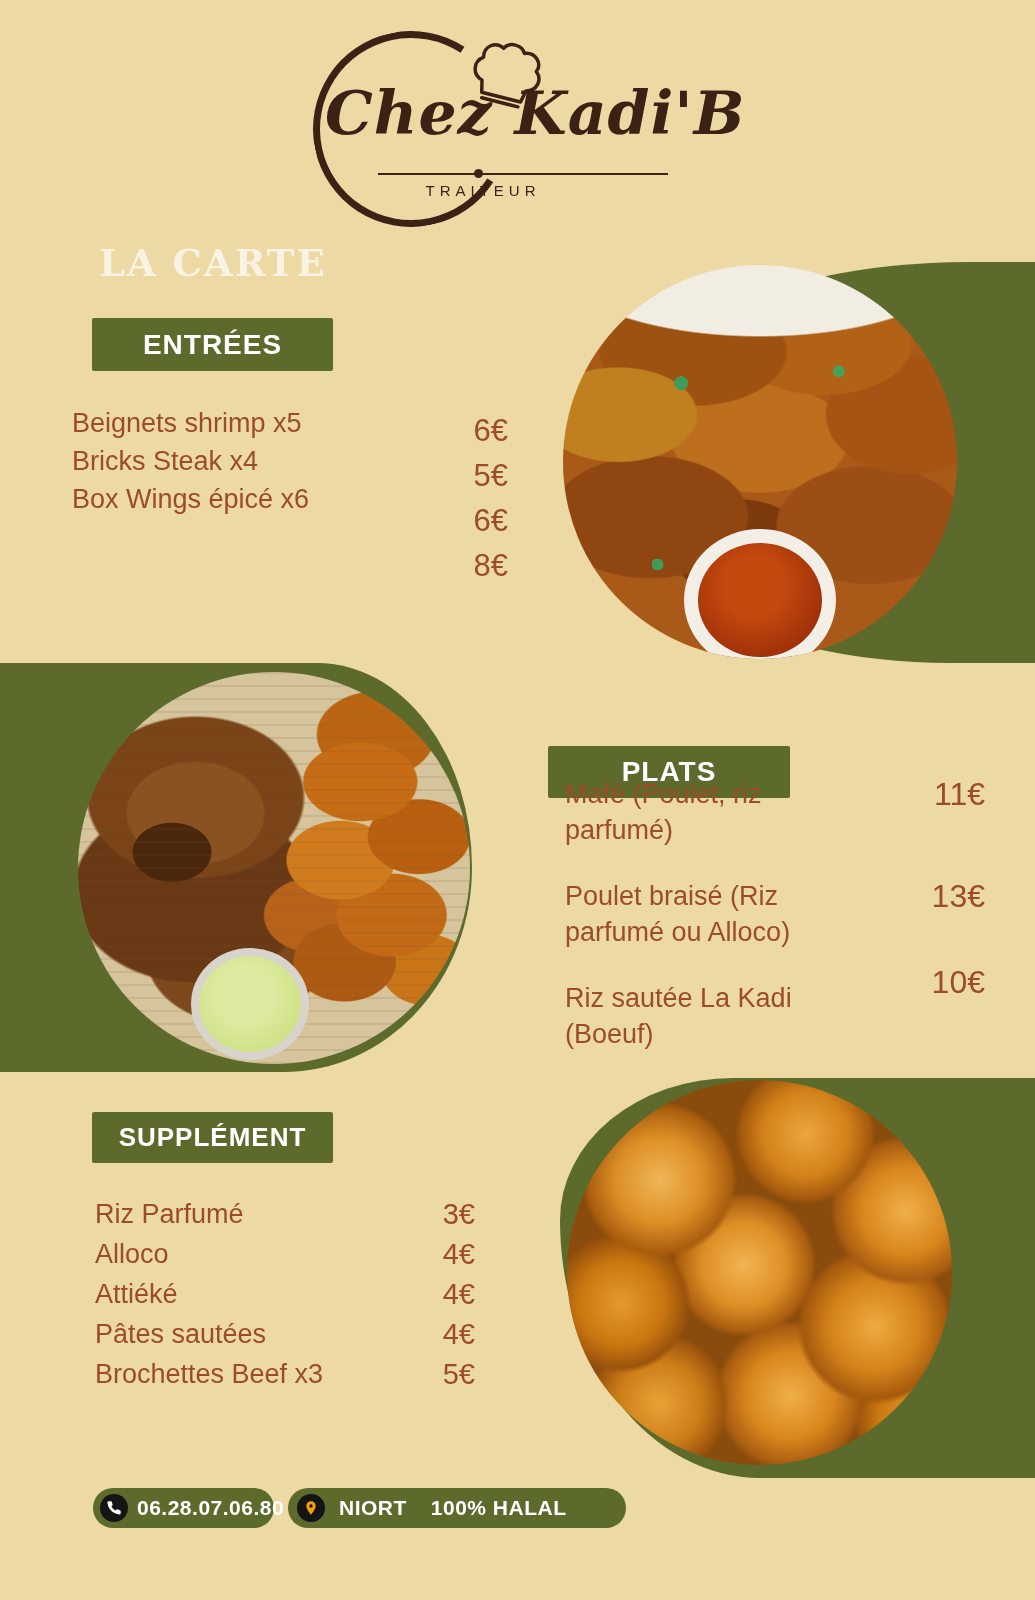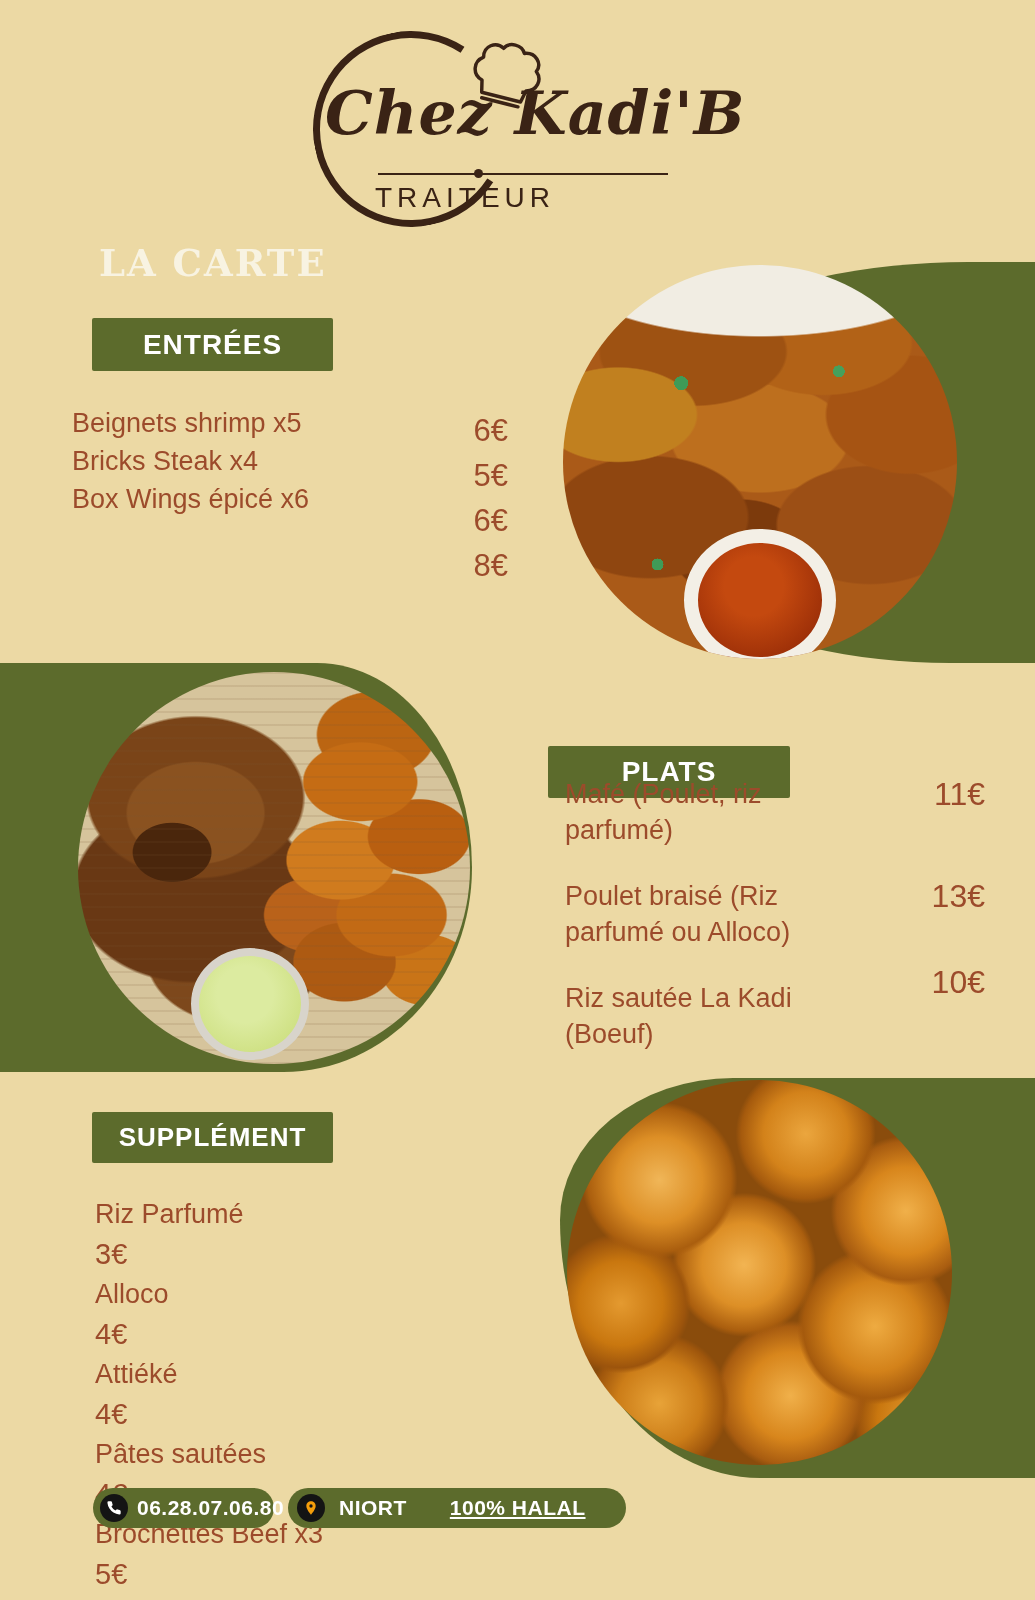--- a/index.html
+++ b/index.html
@@ -12,40 +12,40 @@
   *{margin:0;padding:0;box-sizing:border-box;}
   body{background:#888;font-family:"Liberation Sans",sans-serif;}
   .page{position:relative;width:1035px;height:1600px;background:var(--bg);overflow:hidden;margin:0 auto;padding-left:12px;}
 
   
   .logo-arc{position:absolute;left:313px;top:31px;width:196px;height:196px;border:7px solid var(--logo);border-right-color:transparent;border-radius:50%;transform:rotate(-12deg);}
   .logo-name{position:absolute;left:325px;top:78px;width:360px;color:var(--logo);font-family:"DejaVu Serif",serif;font-style:italic;font-weight:bold;font-size:60px;letter-spacing:1px;white-space:nowrap;}
   .chef-hat{position:absolute;left:458px;top:40px;width:92px;height:80px;transform:rotate(14deg);}
   .logo-line{position:absolute;left:378px;top:173px;width:290px;height:2px;background:var(--logo);}
   .logo-dot{position:absolute;left:474px;top:169px;width:9px;height:9px;border-radius:50%;background:var(--logo);}
-  .logo-tagline{position:absolute;left:315px;top:182px;width:300px;text-align:center;color:var(--logo);font-size:28px;letter-spacing:5px;font-weight:500;}
+  .logo-tagline{position:absolute;left:333px;top:182px;width:300px;text-align:center;color:var(--logo);font-size:15px;letter-spacing:5px;font-weight:500;}
 
   
   .page-title{position:absolute;left:99px;top:241px;color:var(--cream);font-family:"DejaVu Serif",serif;font-weight:bold;font-size:37px;letter-spacing:2px;}
   .pill{position:absolute;background:var(--green);border-radius:2px;color:#fff;font-weight:bold;display:flex;align-items:center;justify-content:center;letter-spacing:1px;}
   .pill-entrees{left:92px;top:318px;width:241px;height:53px;font-size:28px;}
   .pill-plats{left:548px;top:746px;width:242px;height:52px;font-size:28px;}
   .pill-supplement{left:92px;top:1112px;width:241px;height:51px;font-size:26px;}
 
   
   .entrees-names{position:absolute;left:72px;top:404px;width:290px;color:var(--brown);font-size:27px;line-height:38px;}
   .entrees-prices{position:absolute;left:438px;top:408px;width:70px;color:var(--brown);font-size:31px;line-height:45px;text-align:right;}
 
   .plats-rows{position:absolute;left:565px;top:776px;width:420px;display:flex;flex-direction:column;gap:30px;}
   .plats-row{display:flex;justify-content:space-between;align-items:flex-start;}
   .plats-row .item-name{width:258px;color:var(--brown);font-size:27px;line-height:36px;}
   .plats-row .item-price{color:var(--brown);font-size:32px;line-height:36px;}
 
   .suppl-rows{position:absolute;left:95px;top:1194px;width:380px;}
-  .suppl-row{display:flex;justify-content:space-between;color:var(--brown);font-size:27px;line-height:40px;flex-direction:column;}
+  .suppl-row{display:flex;justify-content:space-between;color:var(--brown);font-size:27px;line-height:40px;}
   .suppl-row .item-price{font-size:29px;}
 
   
   .blob{position:absolute;background:var(--green);}
   .blob-a{left:585px;top:262px;width:450px;height:401px;border-radius:383px 0 0 365px / 198px 0 0 203px;}
   .blob-b{left:0;top:663px;width:472px;height:409px;border-radius:0 155px 189px 0 / 0 205px 205px 0;}
   .blob-c{left:560px;top:1078px;width:475px;height:400px;border-radius:173px 0 0 200px / 142px 0 0 258px;}
 
   
   .photo{position:absolute;border-radius:50%;overflow:hidden;}
@@ -92,21 +92,21 @@
     radial-gradient(circle 75px at 58% 82%, #f0b04a 0%, #d8861c 58%, #a85c10 92%, rgba(168,92,16,0) 100%),
     radial-gradient(circle 60px at 90% 88%, #e49a30 0%, #c9770f 60%, #9c540c 92%, rgba(156,84,12,0) 100%);}
 
   
   .footer-pill{position:absolute;top:1488px;height:40px;background:var(--green);border-radius:21px;display:flex;align-items:center;color:#fff;font-weight:bold;font-size:21px;letter-spacing:0.5px;}
   .footer-pill-phone{left:93px;width:181px;padding-left:7px;}
   .footer-pill-location{left:288px;width:338px;padding-left:9px;}
   .icon-disc{width:28px;height:28px;border-radius:50%;background:#141414;display:flex;align-items:center;justify-content:center;flex:0 0 auto;}
   .footer-pill-phone .icon-disc{margin-right:9px;}
   .footer-pill-location .label-niort{margin-left:14px;}
-  .footer-pill-location .label-halal{margin-left:43px;text-decoration:underline;}
+  .footer-pill-location .label-halal{margin-left:24px;}
 </style>
 </head>
 <body>
 
 <div class="page">
 
   <div class="logo-arc"></div>
   <div class="chef-hat">
     <svg viewBox="0 0 60 60" width="92" height="80">
       <path d="M14 34 C6 32 4 22 11 17 C9 9 17 3 24 7 C27 1 37 1 40 7 C48 4 55 11 52 18 C58 23 56 32 48 34 L46 43 L16 43 Z" fill="none" stroke="#3a2315" stroke-width="2.6" stroke-linejoin="round"></path>

